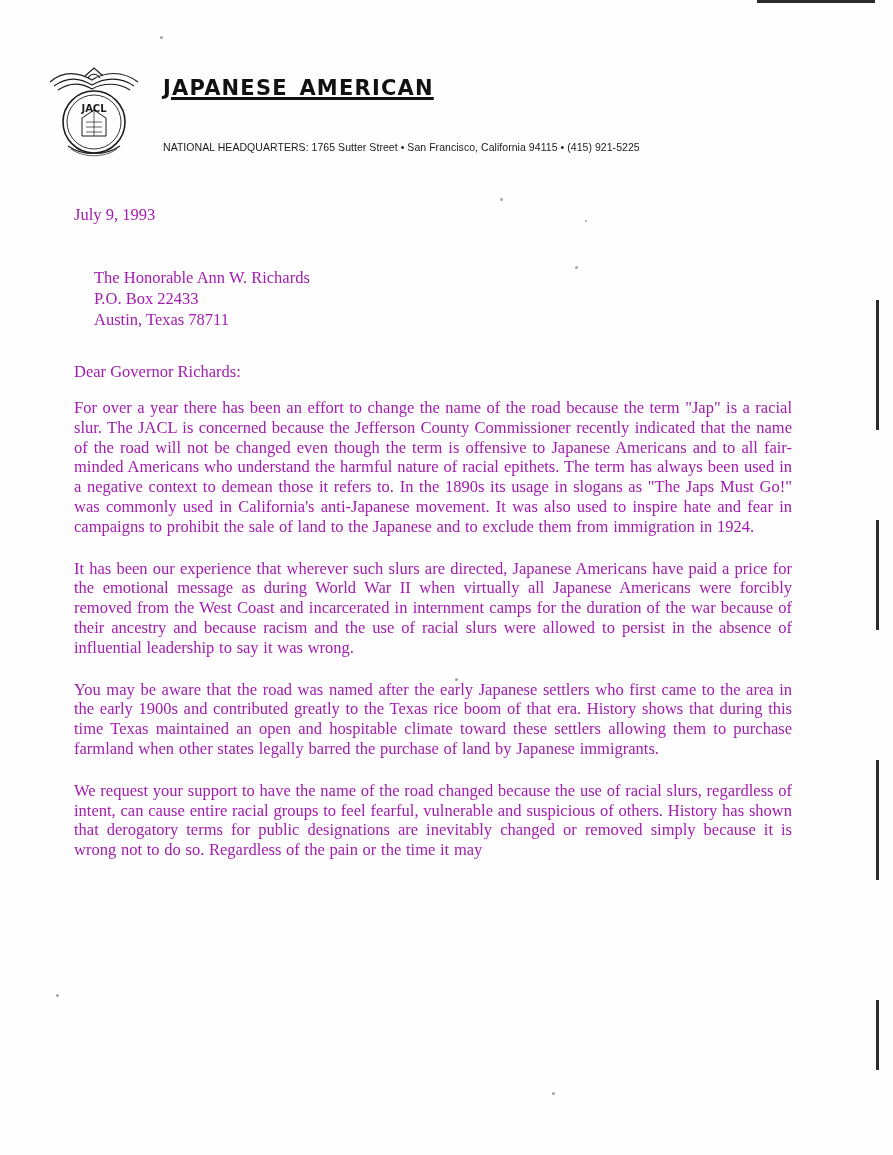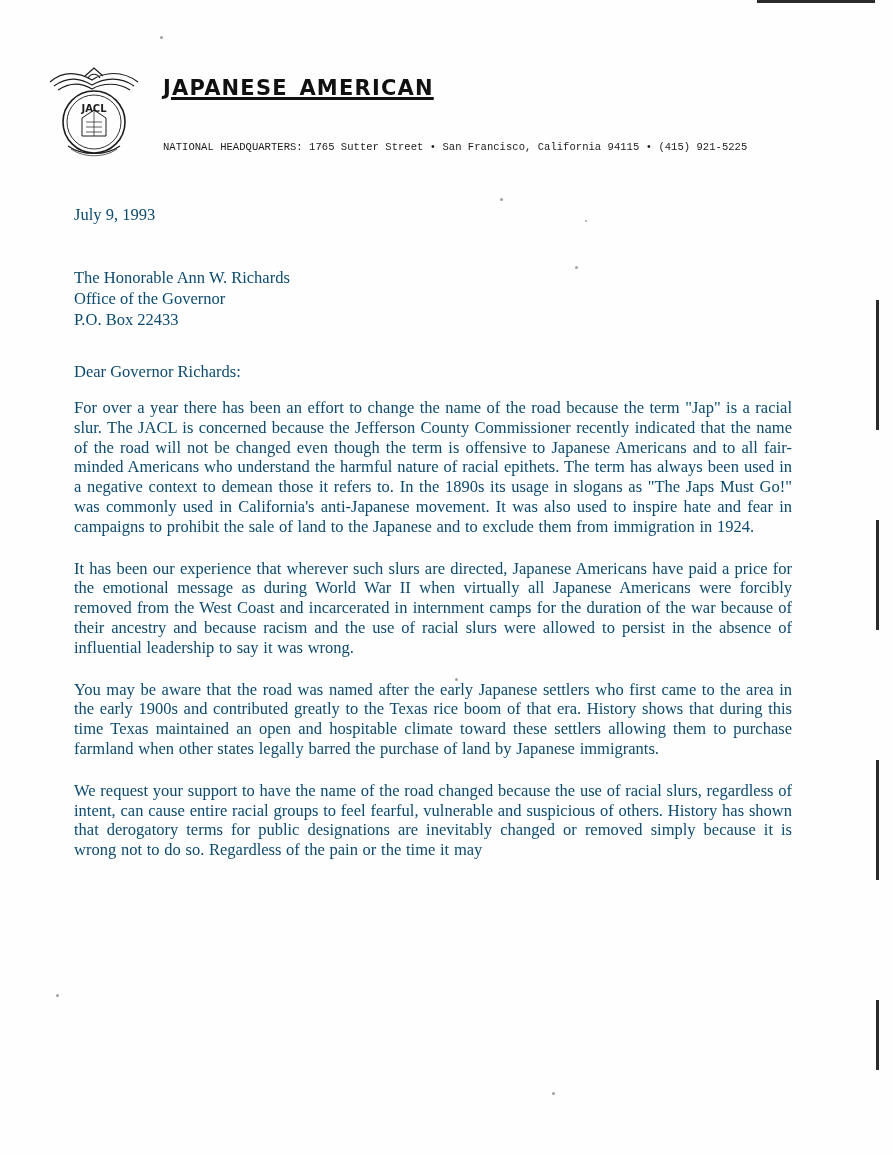--- a/index.html
+++ b/index.html
@@ -87,45 +87,46 @@
     color: #111;
     text-transform: lowercase;
     font-variant: small-caps;
   }
   .org-line-1 { margin-bottom: 3px; }
   .org-sub {
     position: absolute;
     left: 163px;
     top: 88px;
     width: 640px;
-    font-family: Liberation Mono, monospace;
+    font-family: Liberation Sans, sans-serif;
     font-size: 10.5px;
     line-height: 14px;
     color: #1a1a1a;
     letter-spacing: 0.05px;
   }
 
   
   .letter {
     position: absolute;
     left: 74px;
     top: 205px;
     width: 718px;
     font-size: 16.5px;
     line-height: 19.8px;
-    color: #0c4a6e;
+    color: #a21caf;
   }
   .date {
     margin-bottom: 42px;
   }
   .address-block {
     margin-bottom: 32px;
   }
   .address-block div {
     line-height: 21px;
+    margin-left: 20px;
   }
   .salutation {
     margin-bottom: 15px;
   }
   .para {
     text-align: justify;
     margin-bottom: 22px;
     word-spacing: 0.6px;
   }
   .para:last-child { margin-bottom: 10px; }
@@ -191,22 +192,22 @@
       <div>NATIONAL HEADQUARTERS: 1765 Sutter Street • San Francisco, California 94115 • (415) 921-5225</div>
     </div>
   </div>
 
   <div class="letter">
 
     <div class="date">July 9, 1993</div>
 
     <div class="address-block">
       <div>The Honorable Ann W. Richards</div>
-      <div>Office of the Governor</div>
       <div>P.O. Box 22433</div>
+      <div>Austin, Texas  78711</div>
     </div>
 
     <div class="salutation">Dear Governor Richards:</div>
 
     <p class="para">For over a year there has been an effort to change the name of the road because the term "Jap" is a racial slur.  The JACL is concerned because the Jefferson County Commissioner recently indicated that the name of the road will not be changed even though the term is offensive to Japanese Americans and to all fair-minded Americans who understand the harmful nature of racial epithets.  The term has always been used in a negative context to demean those it refers to.  In the 1890s its usage in slogans as "The Japs Must Go!" was commonly used in California's anti-Japanese movement.  It was also used to inspire hate and fear in campaigns to prohibit the sale of land to the Japanese and to exclude them from immigration in 1924.</p>
     <p class="para">It has been our experience that wherever such slurs are directed, Japanese Americans have paid a price for the emotional message as during World War II when virtually all Japanese Americans were forcibly removed from the West Coast and incarcerated in internment camps for the duration of the war because of their ancestry and because racism and the use of racial slurs were allowed to persist in the absence of influential leadership to say it was wrong.</p>
     <p class="para">You may be aware that the road was named after the early Japanese settlers who first came to the area in the early 1900s and contributed greatly to the Texas rice boom of that era.  History shows that during this time Texas maintained an open and hospitable climate toward these settlers allowing them to purchase farmland when other states legally barred the purchase of land by Japanese immigrants.</p>
     <p class="para">We request your support to have the name of the road changed because the use of racial slurs, regardless of intent, can cause entire racial groups to feel fearful, vulnerable and suspicious of others.  History has shown that derogatory terms for public designations are inevitably changed or removed simply because it is wrong not to do so.  Regardless of the pain or the time it may</p>
   </div>
 

